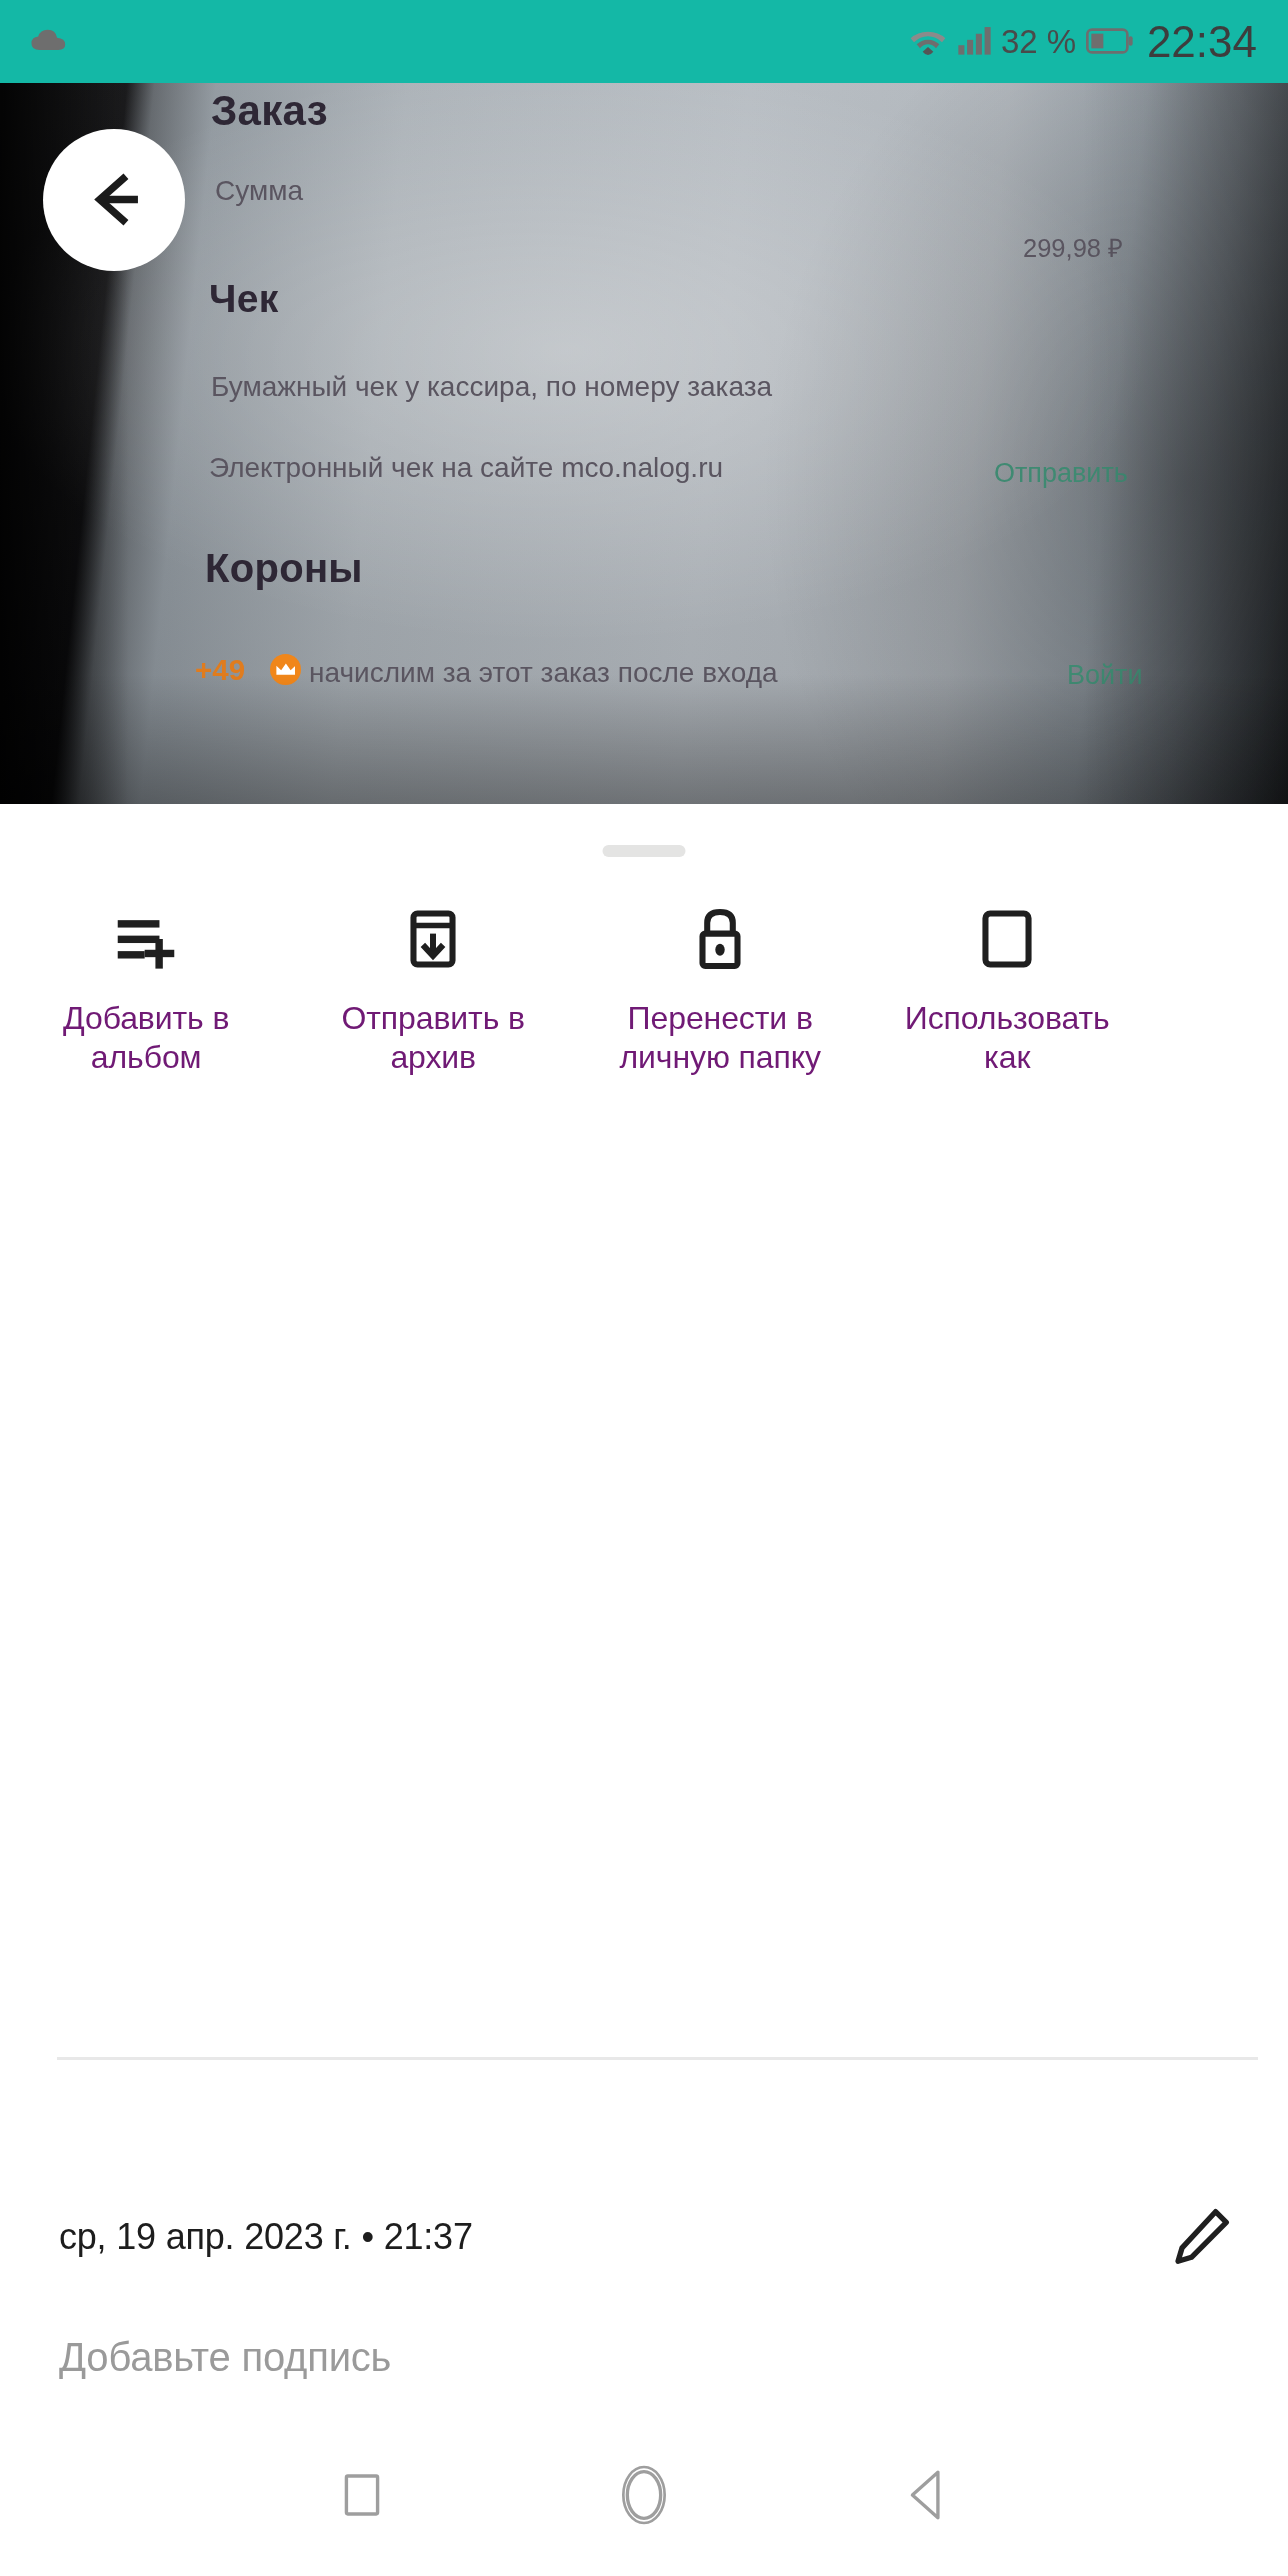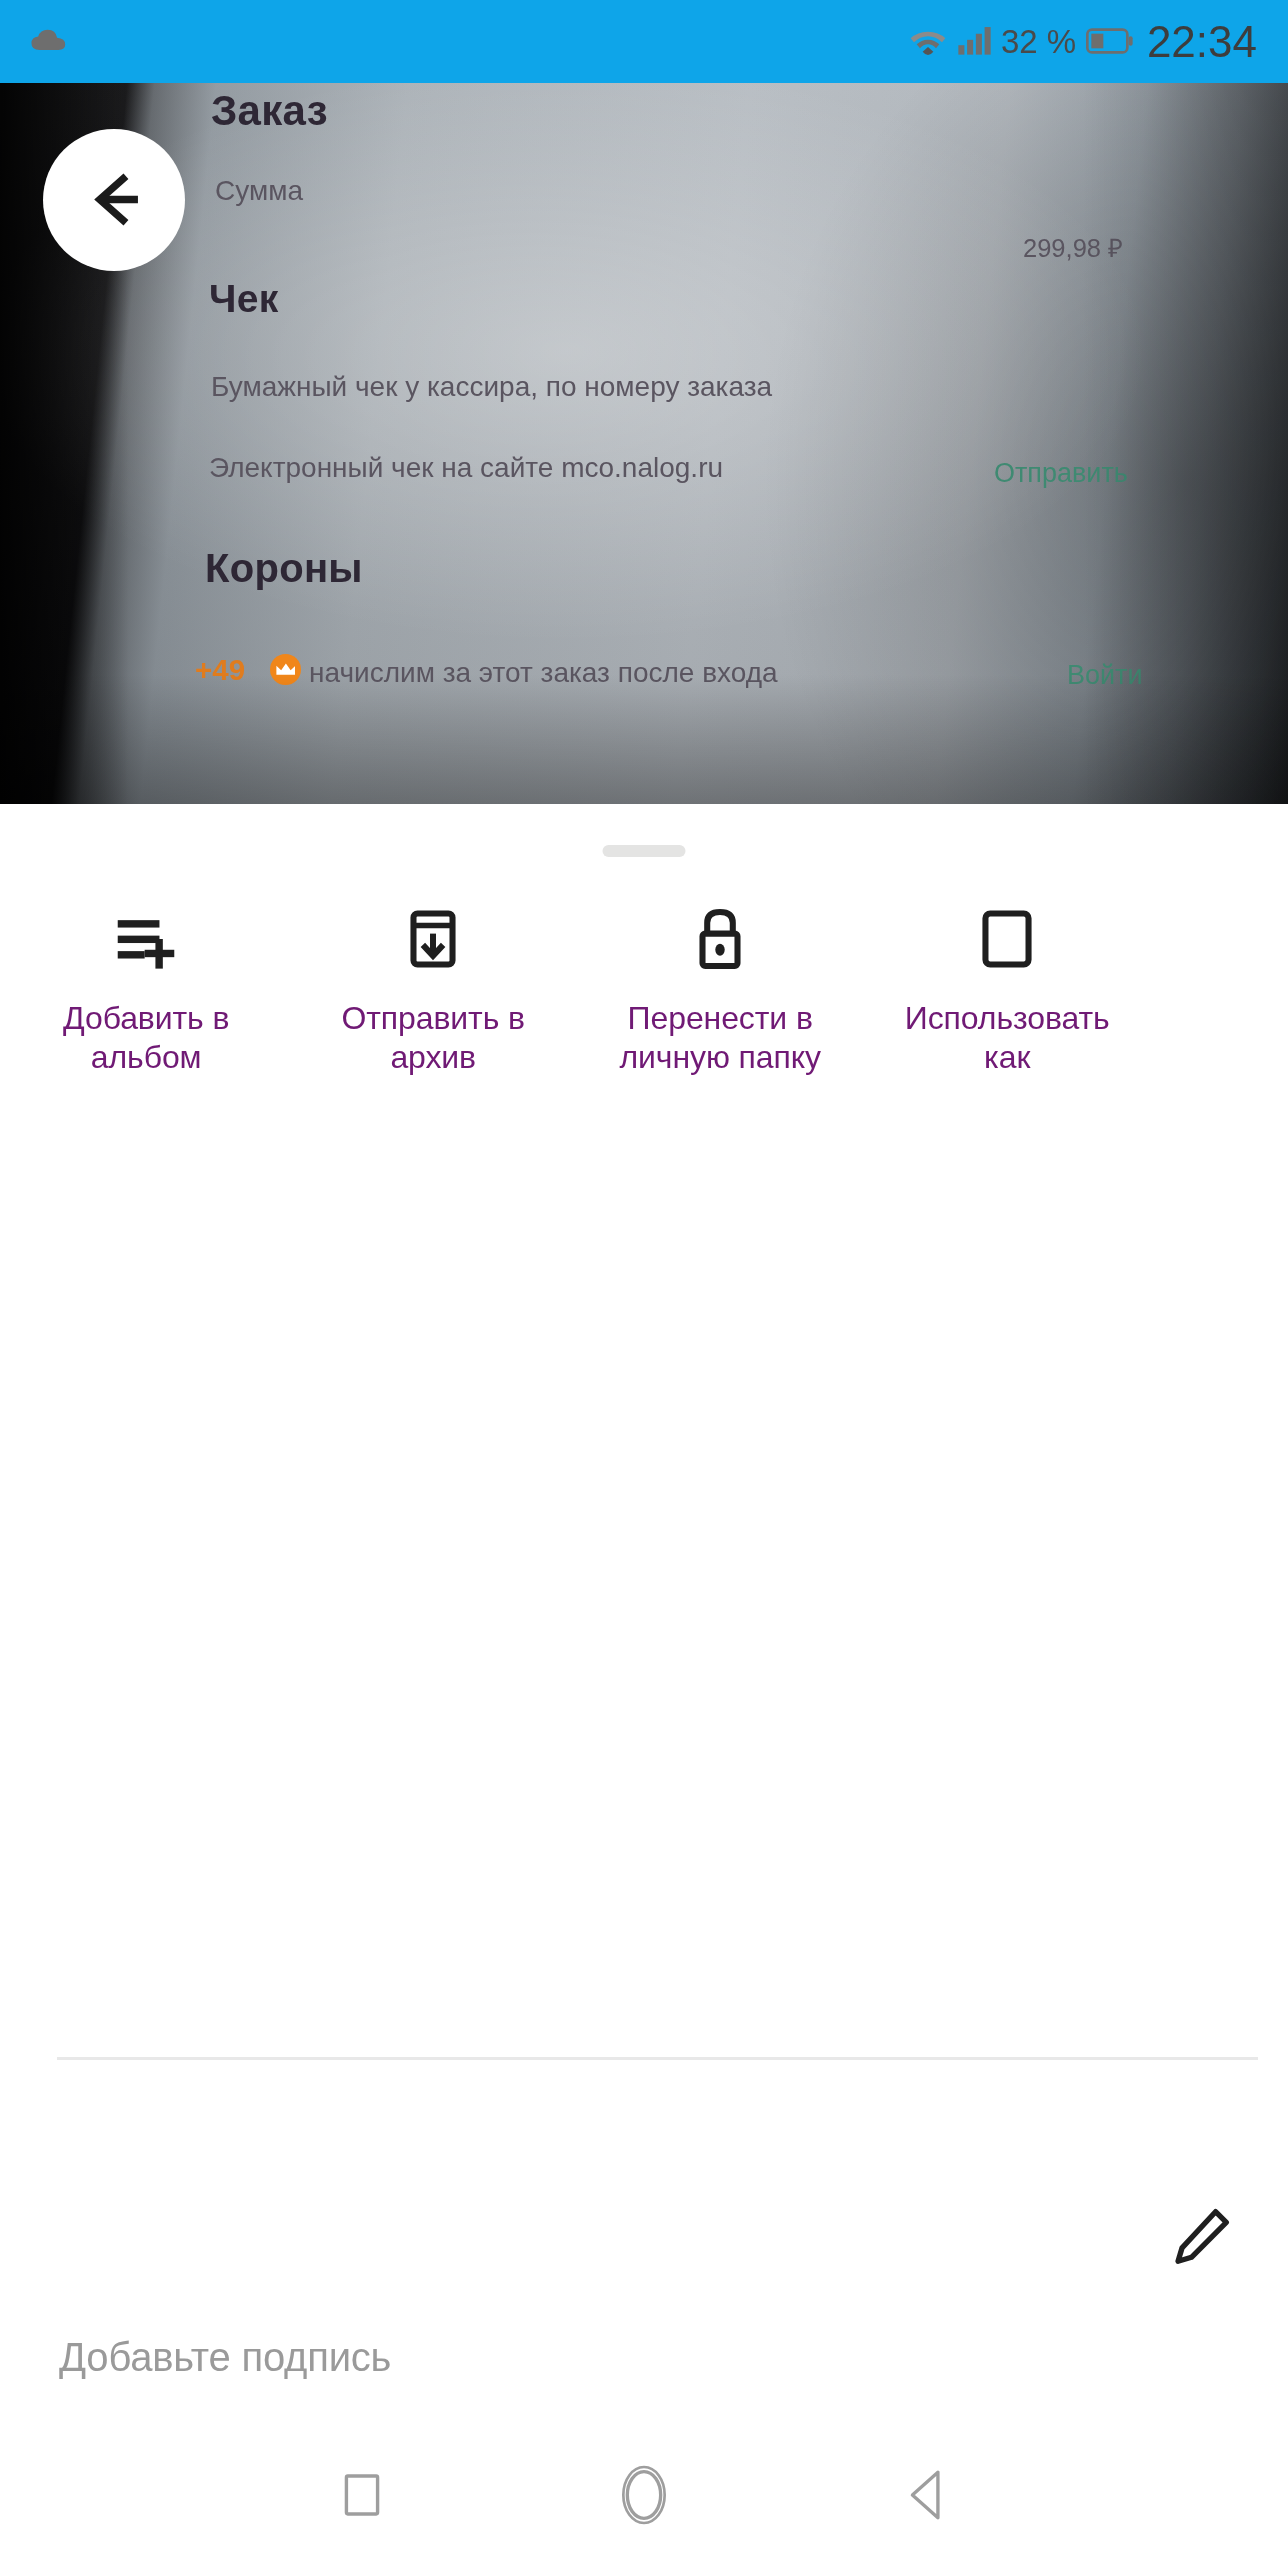--- a/index.html
+++ b/index.html
@@ -7,21 +7,21 @@
     width: 1288px; height: 2576px;
     background: #ffffff;
     font-family: "Liberation Sans", sans-serif;
     overflow: hidden;
   }
   #screen { position: relative; width: 1288px; height: 2576px; background: #fff; }
 
   
   #statusbar {
     position: absolute; top: 0; left: 0; width: 1288px; height: 83px;
-    background: #0ea5e9; display: flex; align-items: center;
+    background: #14b8a6; display: flex; align-items: center;
     padding: 0 31px 0 29.5px;
   }
   .sb-left { display: flex; align-items: center; gap: 13.4px; }
   .sb-right { margin-left: auto; display: flex; align-items: center; gap: 9.4px; }
   .sb-text { font-size: 33px; color: #4a4a4a; letter-spacing: 0px; line-height: 1; }
   .sb-clock { font-size: 44px; color: #3d3d3d; line-height: 1; padding-left: 4px; }
 
   
   #photo {
     position: absolute; top: 83px; left: 0; width: 1288px; height: 721px;
@@ -247,20 +247,21 @@
           </svg>
         </div>
         <div class="action-label">Использовать как</div>
       </div>
 
     </div>
 
     <div id="divider"></div>
 
     <div id="date-row">
+      <span id="date-text">ср, 19 апр. 2023 г.  •  21:37</span>
       <span id="edit-btn">
         <span>
           <svg width="63" height="63" viewBox="0 0 94 94">
             <path d="M68 10 L84 26 L32 78 L12 84 L18 64 Z" fill="none" stroke="#1f1f1f" stroke-width="8" stroke-linejoin="round"></path>
           </svg>
         </span>
       </span>
     </div>
 
     <div id="caption-text">Добавьте подпись</div>

